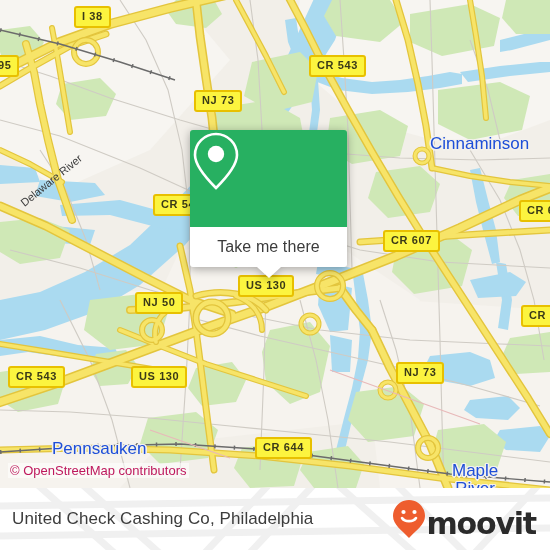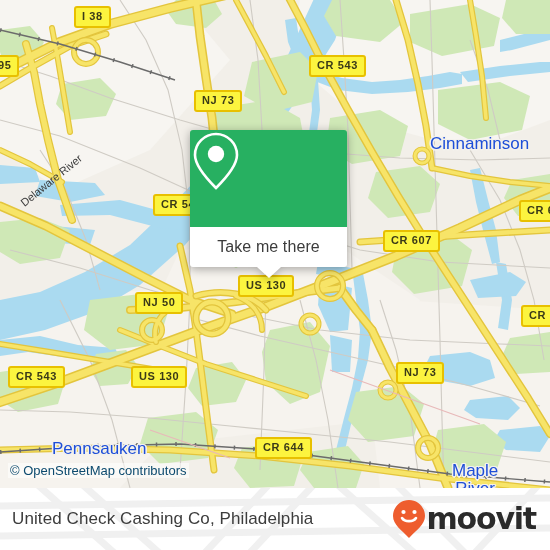--- a/index.html
+++ b/index.html
@@ -54,21 +54,21 @@
     transform-origin:0 50%;
   }
 
   
   #attribution{
     position:absolute;
     left:8px;
     bottom:10px;
     font-family:"Liberation Sans",sans-serif;
     font-size:13px;
-    color:#0c4a6e;
+    color:#be185d;
     z-index:40;
     white-space:nowrap;
     background:rgba(255,255,255,0.55);
     padding:0 2px;
   }
 
   
   #card{
     position:absolute;
     left:190px;
@@ -131,21 +131,21 @@
     color:#3c3c3c;
     white-space:nowrap;
     letter-spacing:.1px;
   }
   #brand{
     position:absolute;
     right:14px;
     top:50%;
     transform:translateY(-50%);
     display:flex;
-    align-items:center;
+    align-items:flex-end;
     gap:1px;
   }
   #brand-text{
     font-family:"DejaVu Sans",sans-serif;
     font-size:30px;
     font-weight:bold;
     color:#2b2b2b;
     letter-spacing:-1.2px;
     line-height:1;
   }

